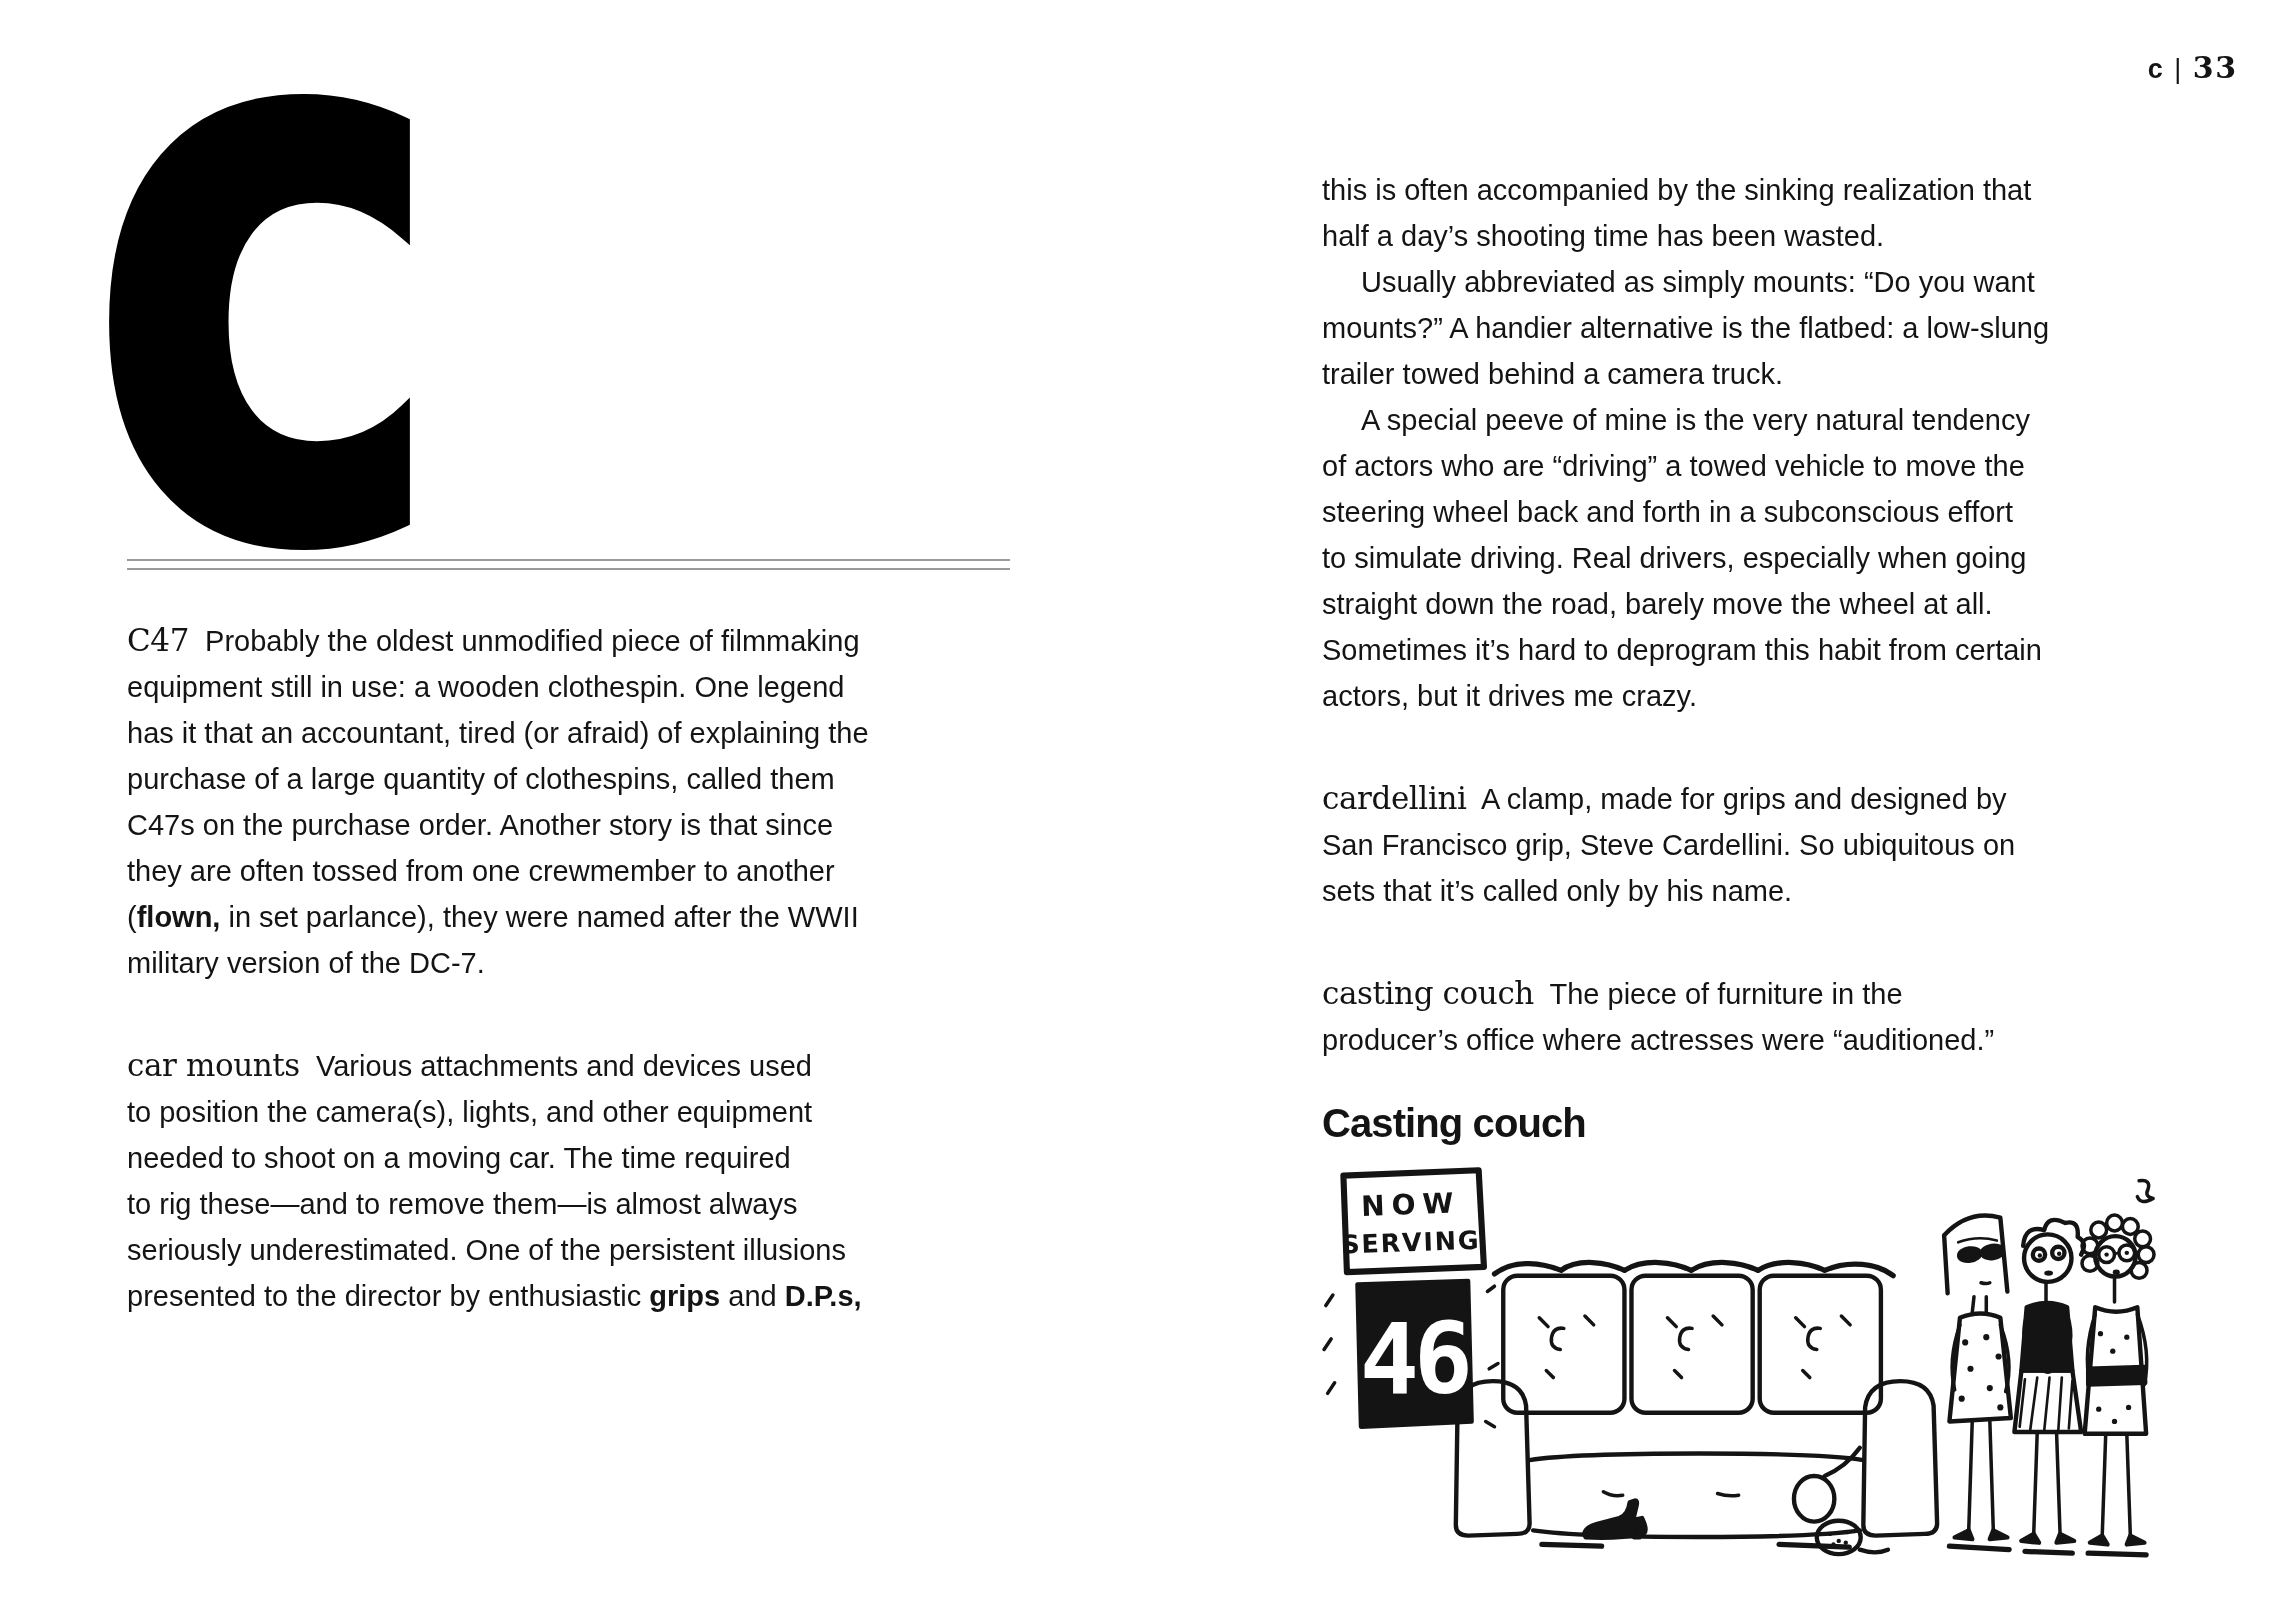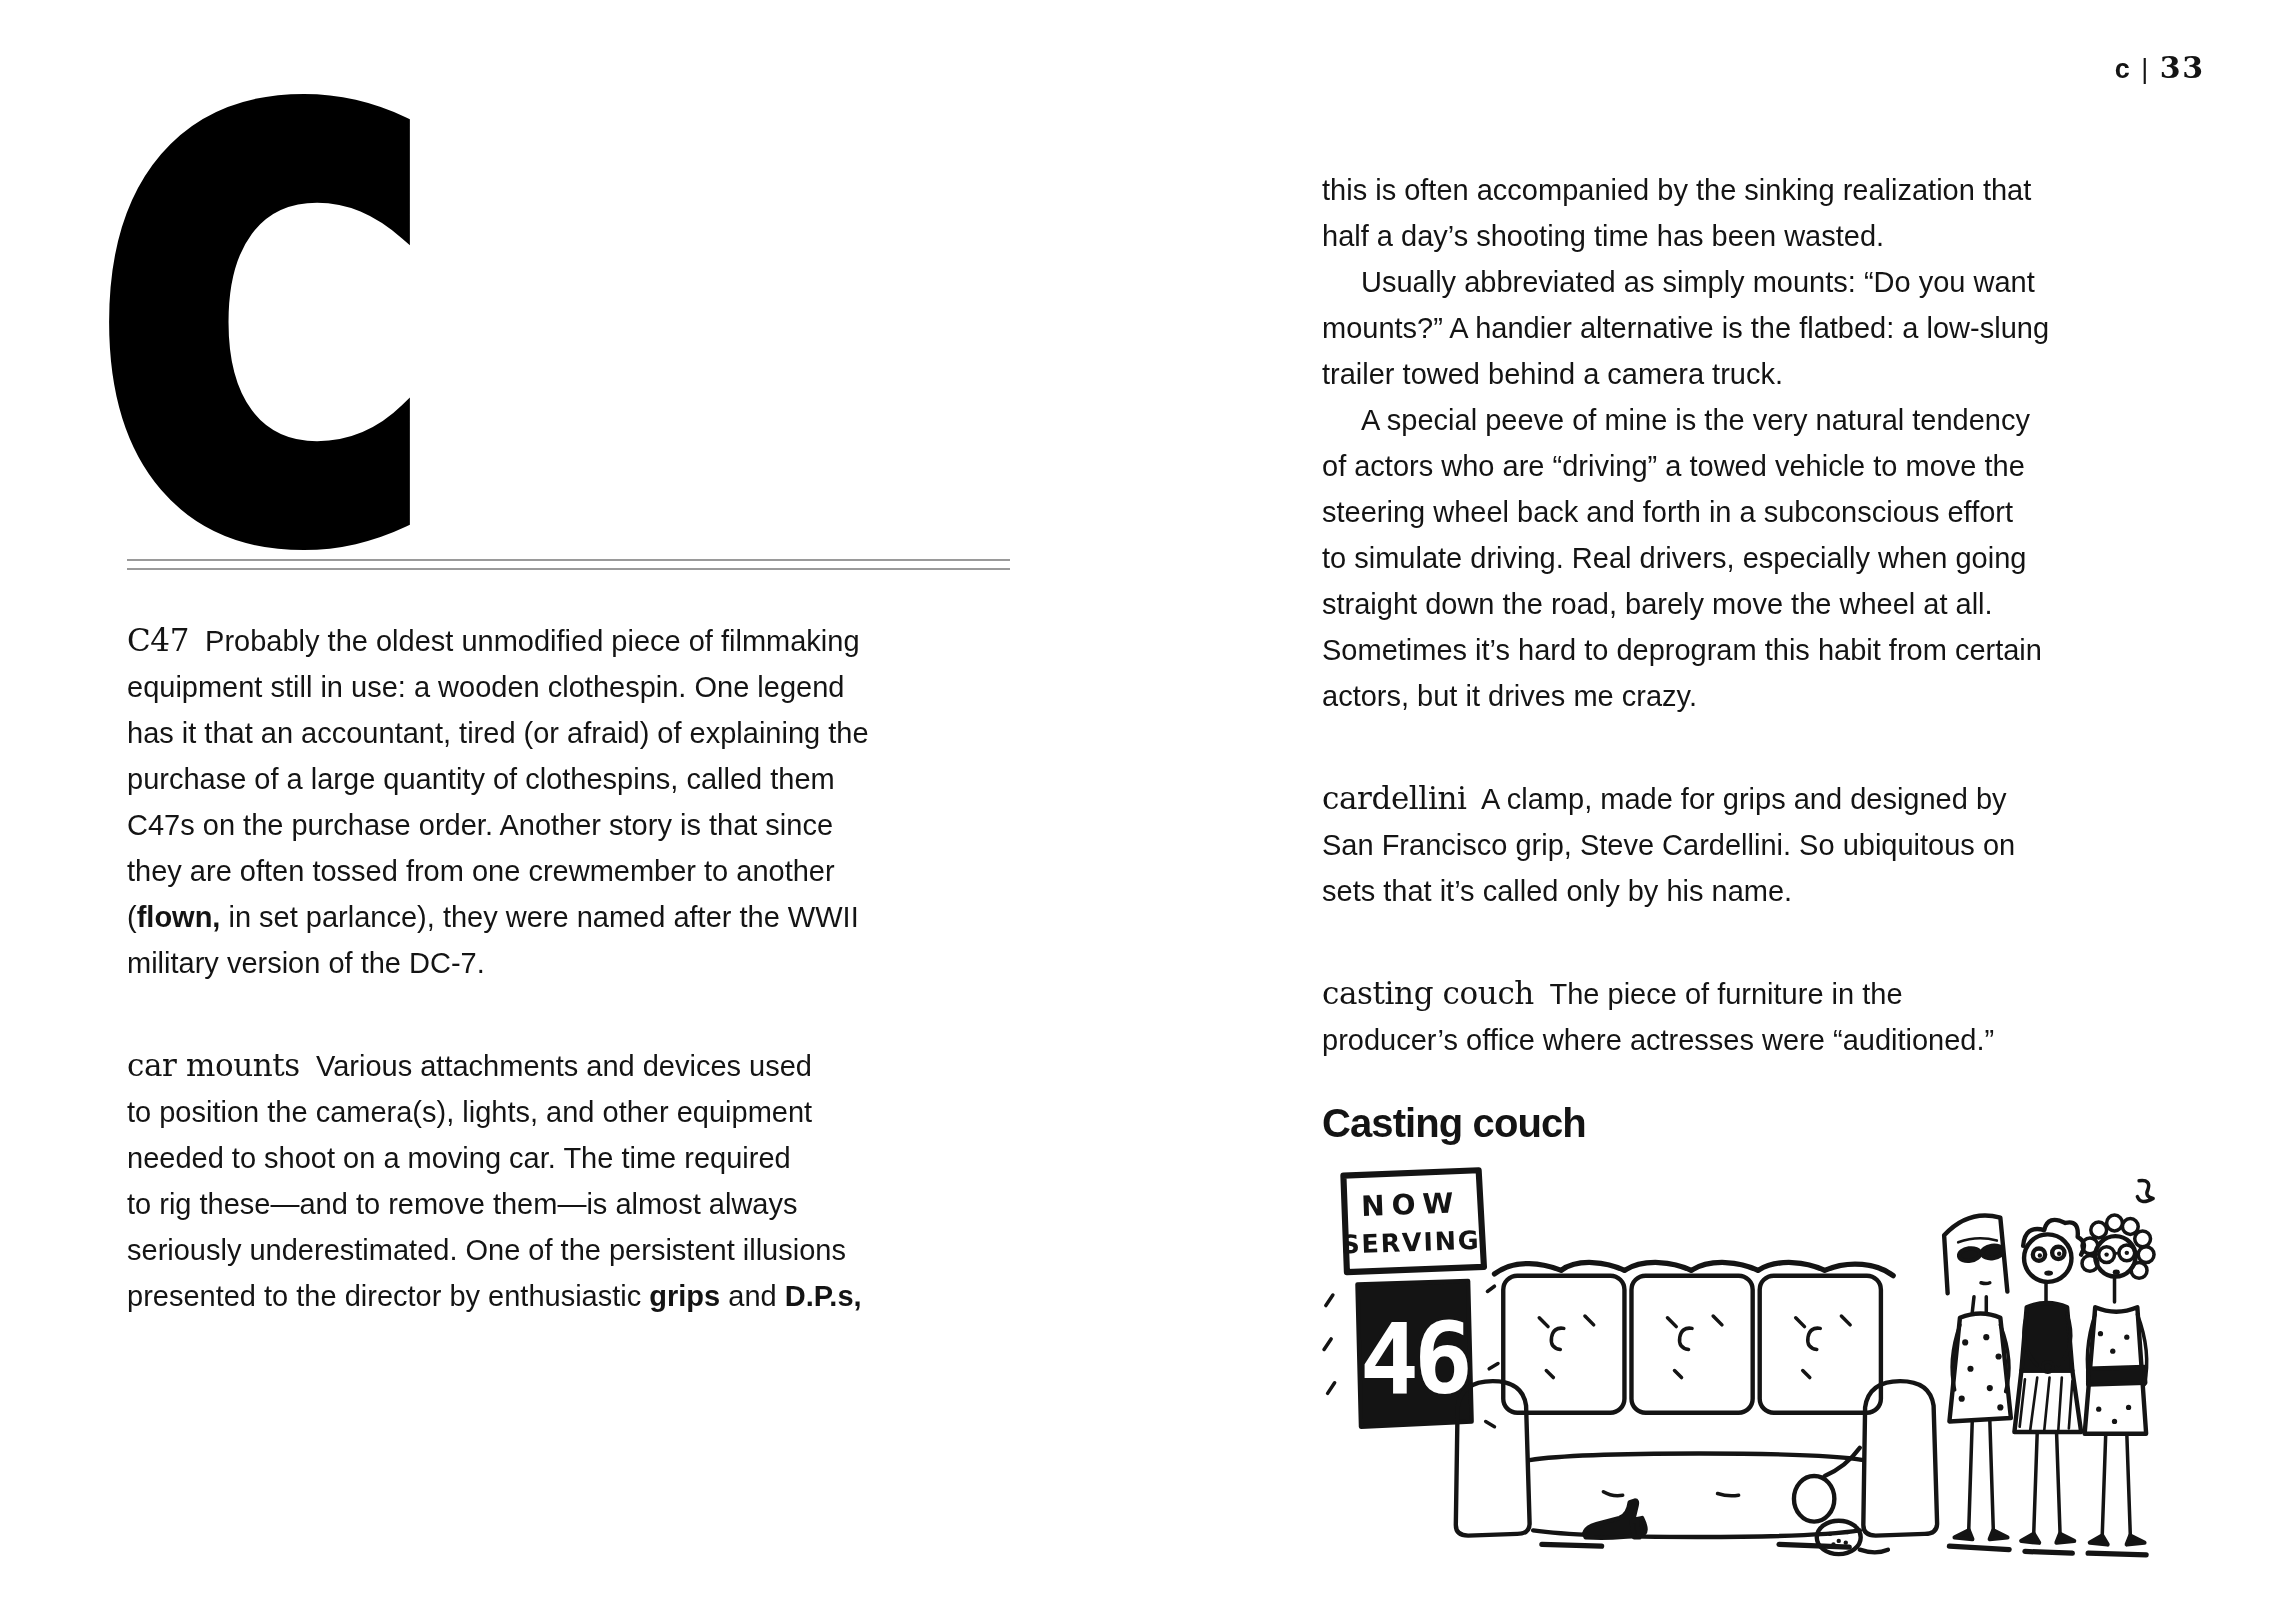--- a/index.html
+++ b/index.html
@@ -6,21 +6,21 @@
   .page{
     position:relative;
     width:2284px;height:1618px;
     background:#ffffff;
     font-family:"Liberation Sans",sans-serif;
     color:#141414;
     overflow:hidden;
   }
   
   .runhead{
-    position:absolute;top:53px;right:79px;
+    position:absolute;top:53px;right:46px;
     font-size:27px;line-height:1;letter-spacing:0.9px;
     white-space:nowrap;
   }
   .runhead .sec{font-weight:bold;}
   .runhead .sep{font-weight:normal;padding:0 10.5px;color:#141414;}
   .runhead .num{font-family:"DejaVu Serif",serif;font-weight:bold;font-size:30px;letter-spacing:1.8px;}
   
   .bigc{
     position:absolute;left:88px;top:-121px;
     font-family:"DejaVu Sans",sans-serif;

